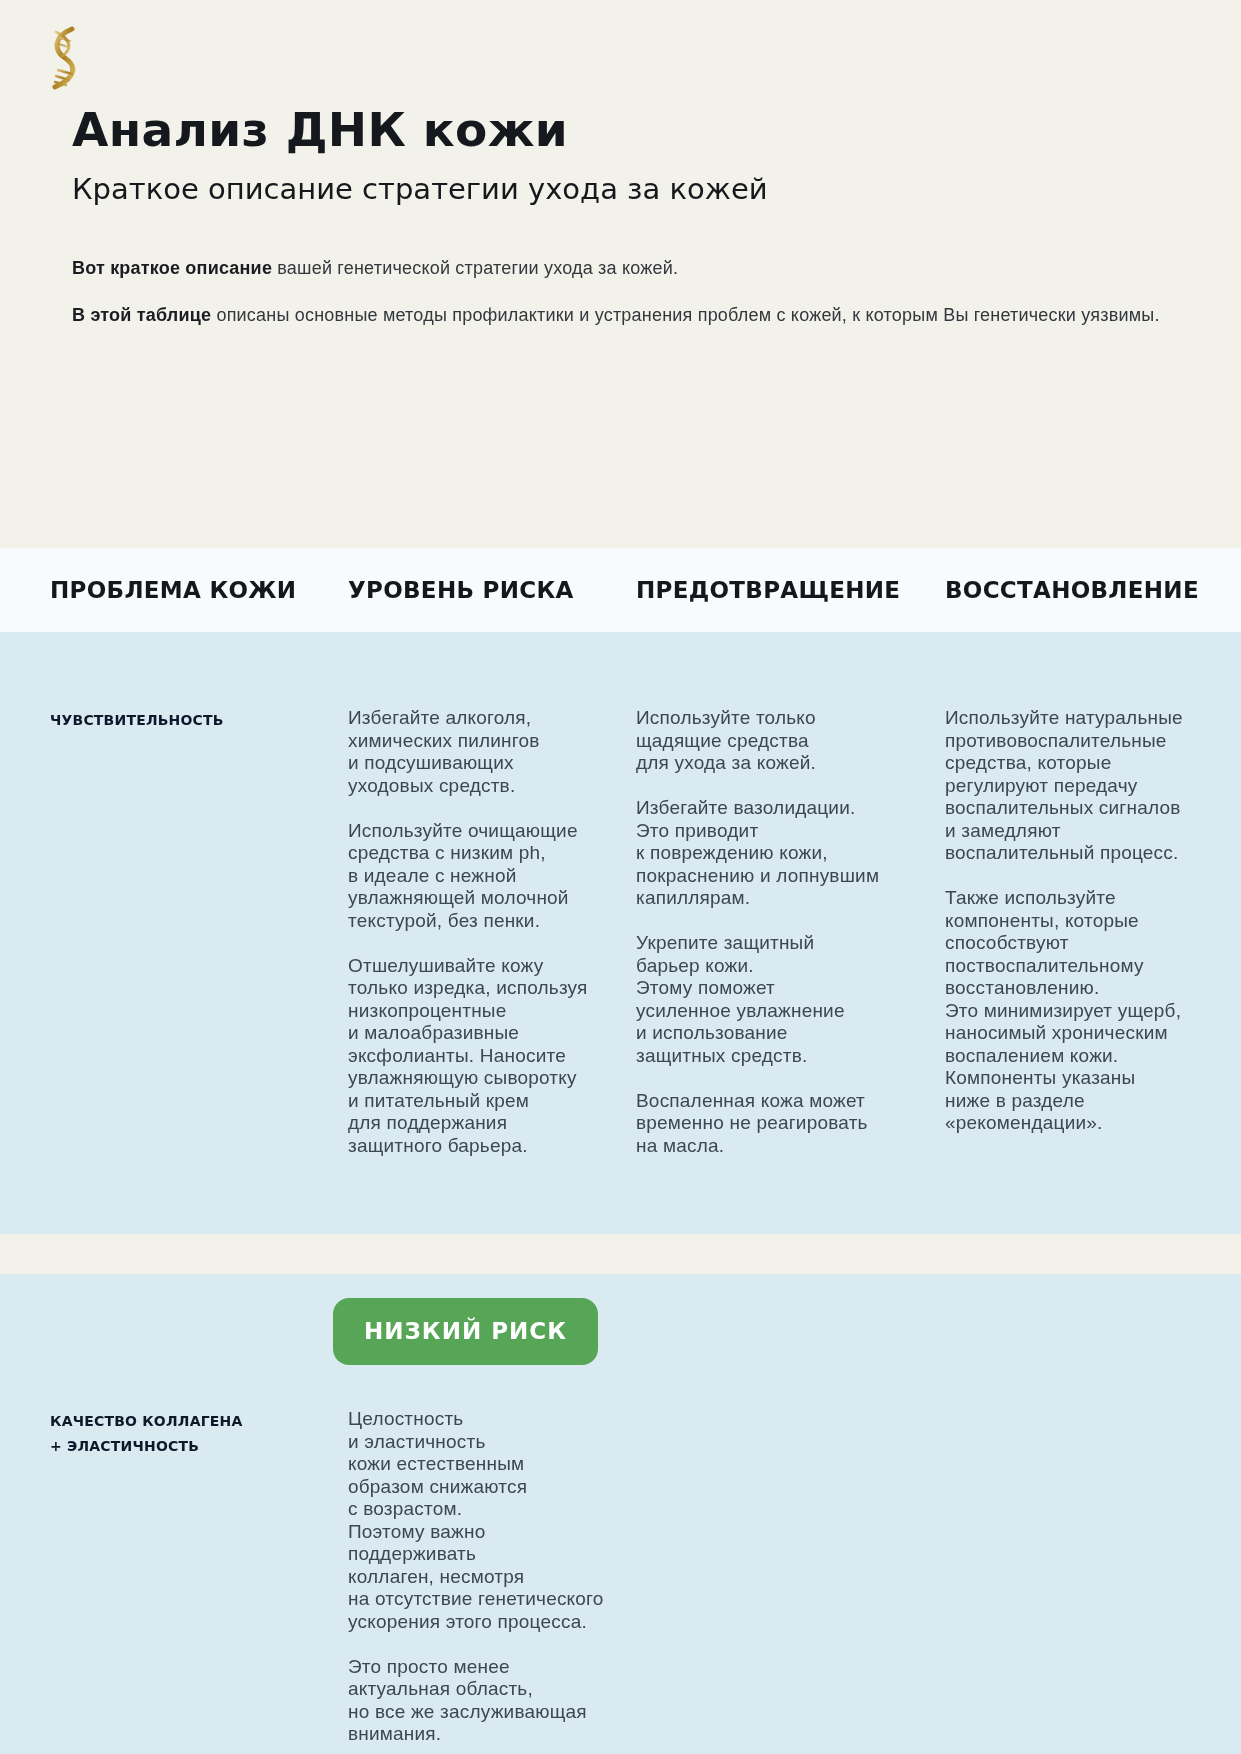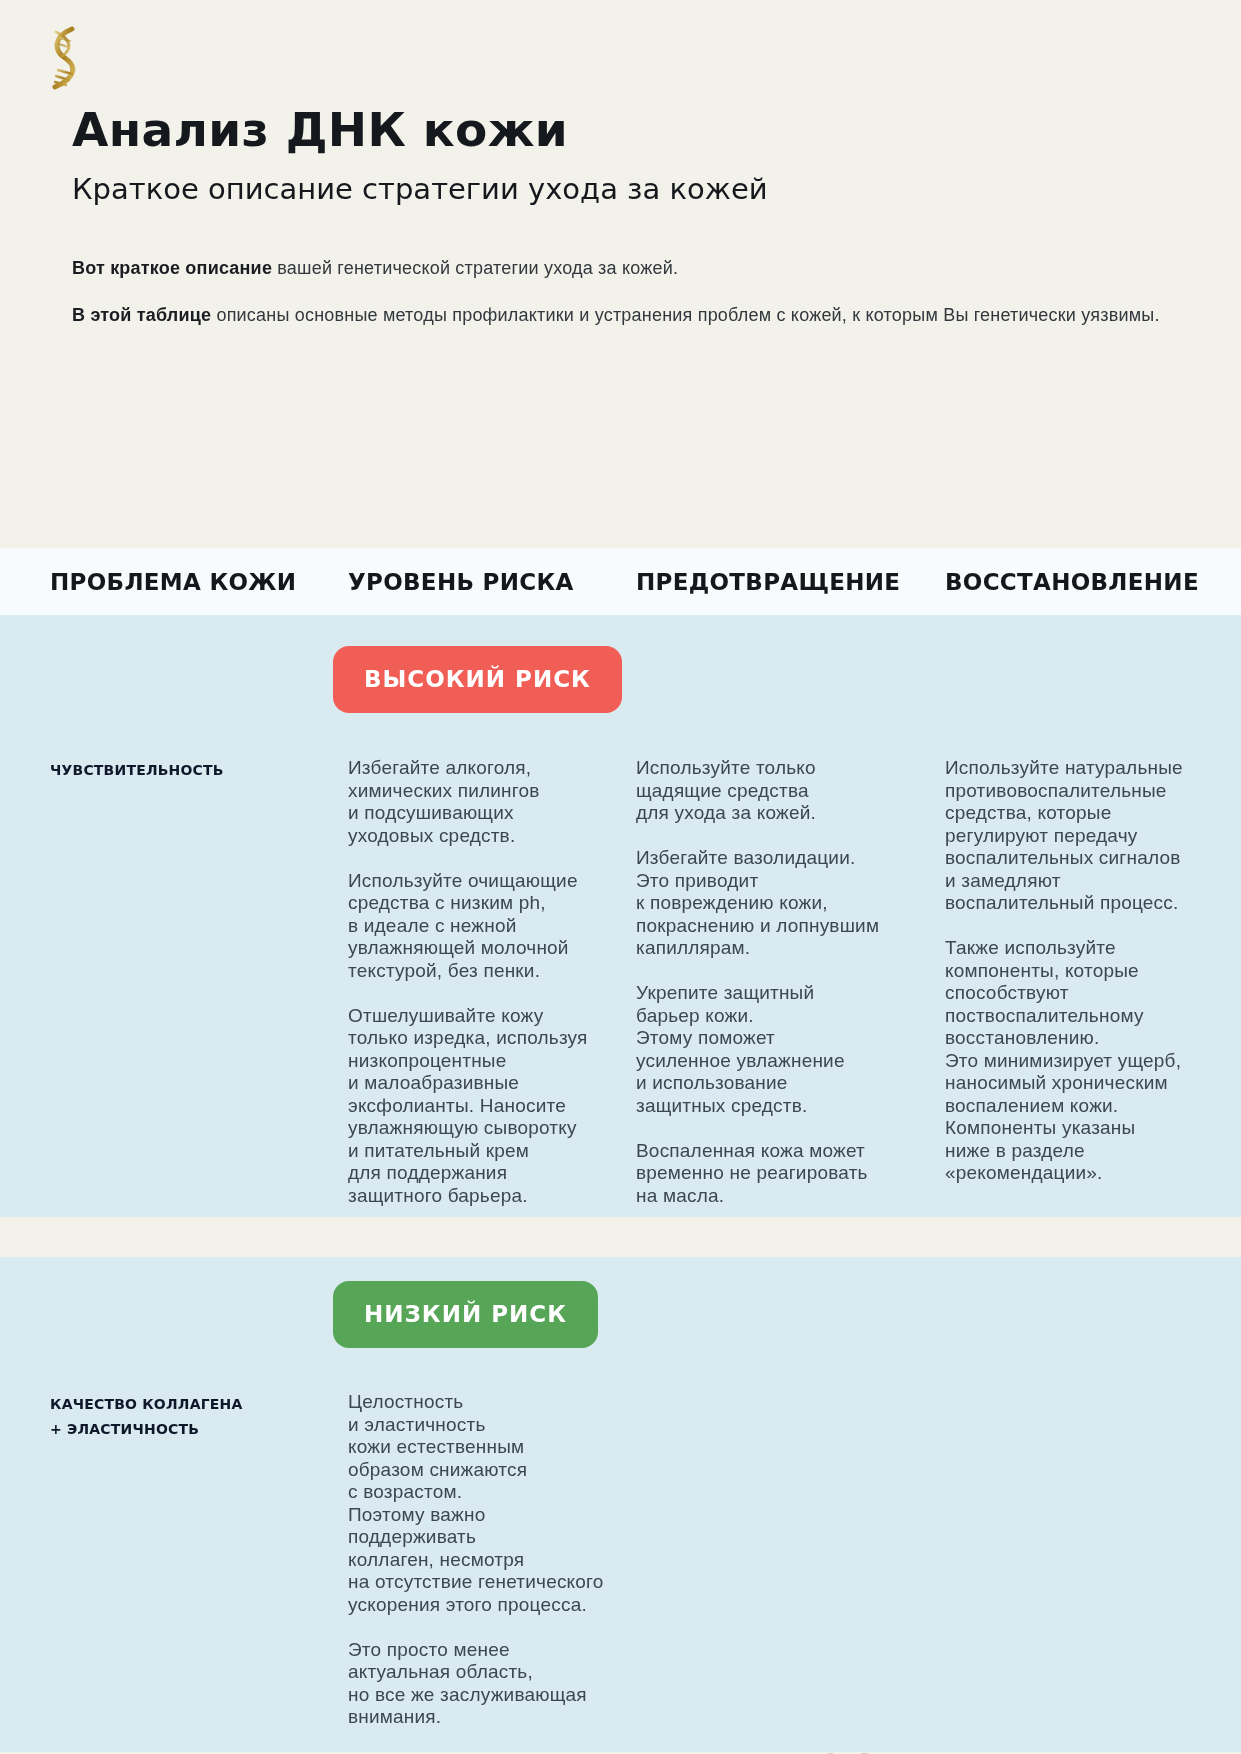--- a/index.html
+++ b/index.html
@@ -26,21 +26,21 @@
   }
   .intro-p{font-size:18px;line-height:31px;color:#33383e;margin:16px 0 0 0;letter-spacing:.2px;}
   .intro-p.first{margin-top:47px;}
   .intro-p b{color:#191c20;}
   
   .grid-cols{
     display:grid;
     grid-template-columns:298px 288px 309px 1fr;
   }
   .thead{
-    box-sizing:border-box;height:67px;
+    box-sizing:border-box;height:84px;
     background:var(--header_band,#f8fbfd);
     padding-left:50px;padding-right:40px;
     align-items:center;
   }
   .th{
     font-family:"DejaVu Sans",sans-serif;font-weight:700;
     font-size:23px;color:#14171b;letter-spacing:.3px;white-space:nowrap;
   }
   .section{
     box-sizing:border-box;
@@ -113,21 +113,20 @@
   </div>
 
   <div class="thead grid-cols">
     <div class="th">ПРОБЛЕМА КОЖИ</div>
     <div class="th">УРОВЕНЬ РИСКА</div>
     <div class="th">ПРЕДОТВРАЩЕНИЕ</div>
     <div class="th">ВОССТАНОВЛЕНИЕ</div>
   </div>
 
   <div class="section one">
-    <span class="badge" data-level="high">ВЫСОКИЙ РИСК</span>
     <div class="row-grid grid-cols">
       <div class="problem">ЧУВСТВИТЕЛЬНОСТЬ</div>
       <div class="cell">Избегайте алкоголя,
 химических пилингов
 и подсушивающих
 уходовых средств.
 
 Используйте очищающие
 средства с низким ph,
 в идеале с нежной

